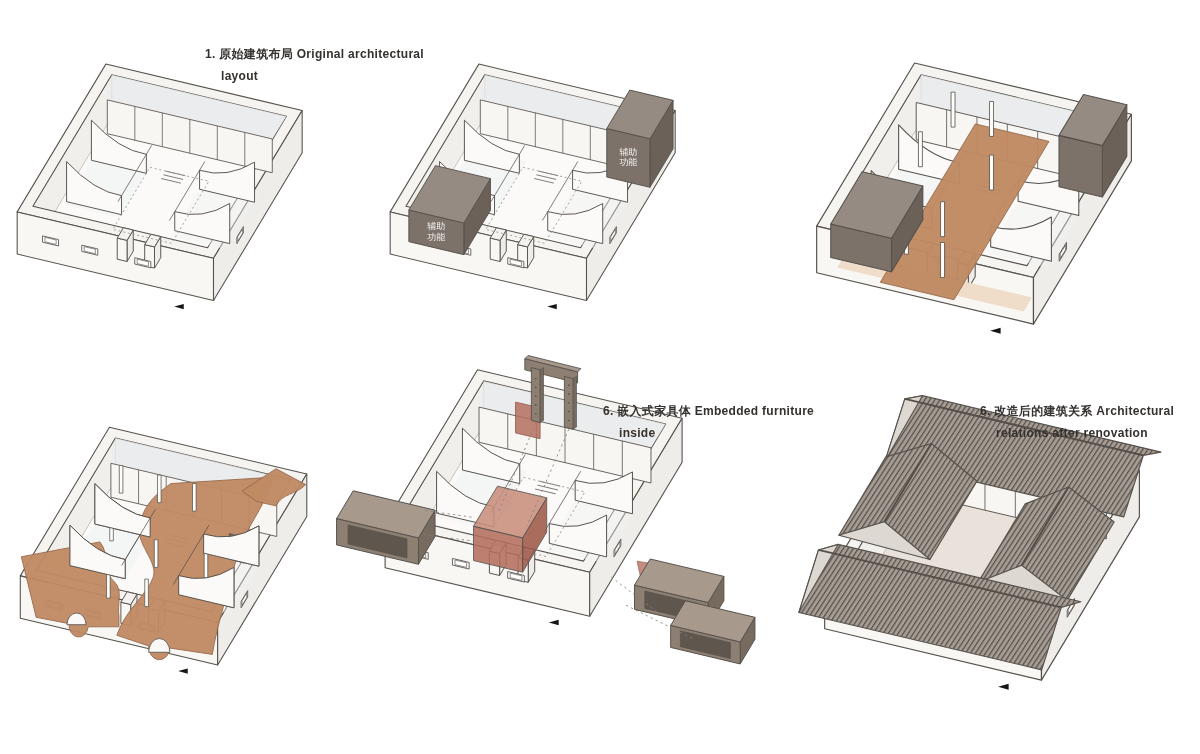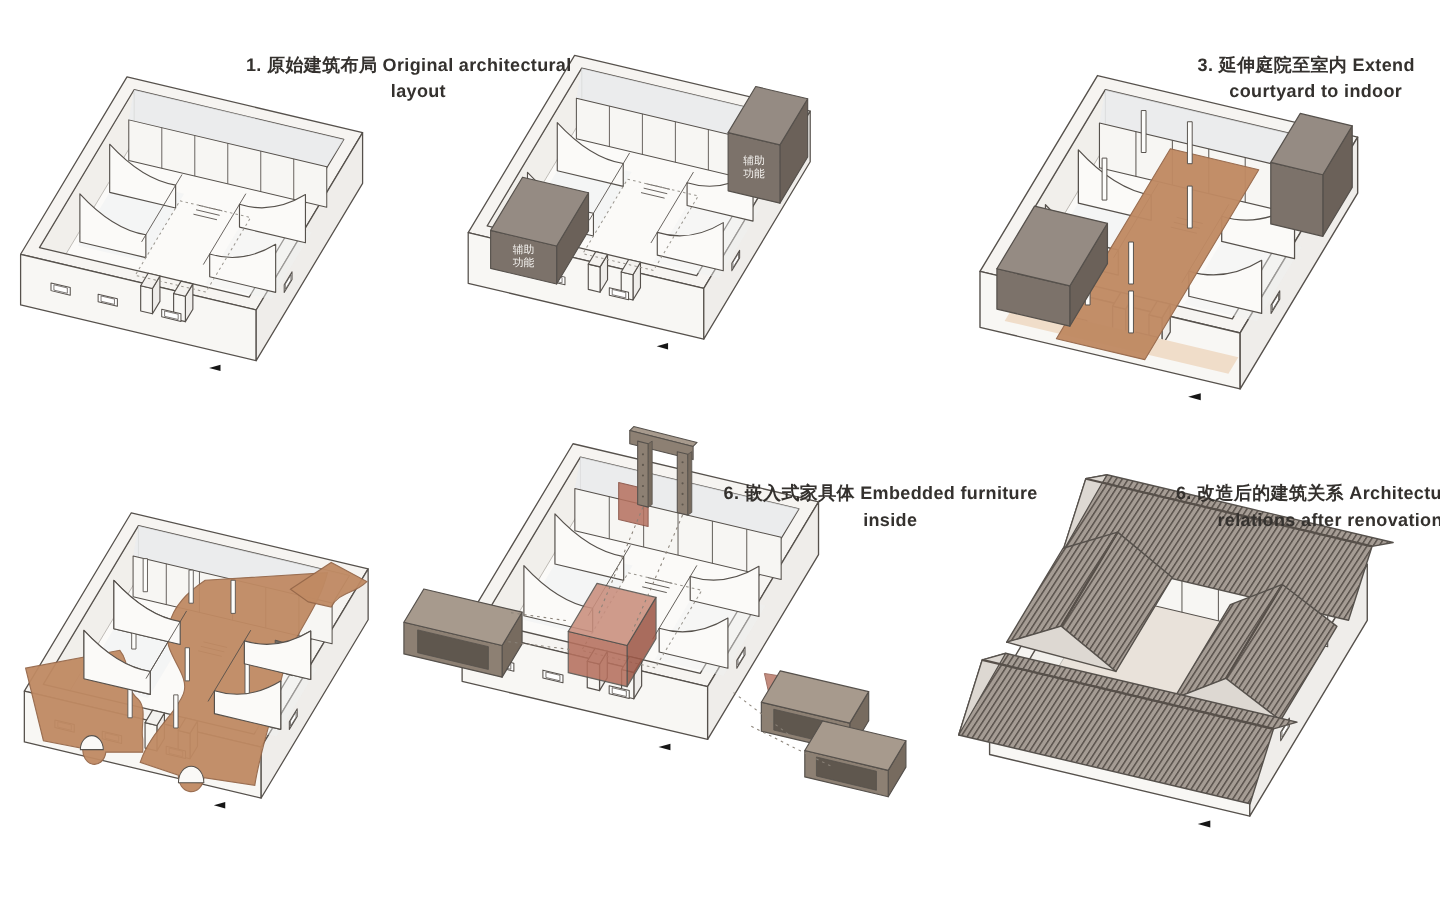--- a/index.html
+++ b/index.html
@@ -1,22 +1,22 @@
 <!DOCTYPE html>
 <html><head>
 <meta charset="utf-8">
 <style>
   html,body{margin:0;padding:0;background:#ffffff;}
   .stage{position:relative;width:1200px;height:754px;background:#ffffff;overflow:hidden;
          font-family:"Liberation Sans",sans-serif;}
   .panel{position:absolute;}
   .panel svg{display:block;overflow:visible;}
-  .caption{position:absolute;font-size:15px;font-weight:700;color:#34312e;
+  .caption{position:absolute;font-size:12px;font-weight:700;color:#34312e;
            letter-spacing:0.3px;line-height:21.5px;white-space:nowrap;}
-  .caption .l2{display:block;padding-left:16px;text-align:center;}
+  .caption .l2{display:block;padding-left:16px;}
 </style>
 </head>
 <body>
 
 <div class="stage">
 
   <div class="panel" style="left:-5px;top:45px">
     <svg id="svg1" width="380" height="338" viewBox="0 0 360 320">
         <g>
           <polygon points="110.6,68.1 276.1,107.3 201.4,231.9 35.9,192.7" fill="#fbfaf8" stroke="none" stroke-width="0" stroke-linejoin="round"></polygon>
@@ -55,21 +55,21 @@
           <polygon points="82.2,189.5 97.4,193.1 97.4,199.1 82.2,195.5" fill="#ffffff" stroke="#56514c" stroke-width="0.8" stroke-linejoin="round"></polygon>
           <polygon points="84.5,190.9 95.1,193.4 95.1,197.6 84.5,195.1" fill="none" stroke="#56514c" stroke-width="0.6" stroke-linejoin="round"></polygon>
           <polygon points="132.4,201.4 147.6,205.0 147.6,211.0 132.4,207.4" fill="#ffffff" stroke="#56514c" stroke-width="0.8" stroke-linejoin="round"></polygon>
           <polygon points="134.7,202.8 145.4,205.3 145.4,209.5 134.7,207.0" fill="none" stroke="#56514c" stroke-width="0.6" stroke-linejoin="round"></polygon>
           <polygon points="235.3,171.9 229.1,182.1 229.1,188.1 235.3,177.9" fill="#ffffff" stroke="#56514c" stroke-width="0.8" stroke-linejoin="round"></polygon>
           <polygon points="234.4,174.3 230.0,181.5 230.0,185.7 234.4,178.5" fill="none" stroke="#56514c" stroke-width="0.6" stroke-linejoin="round"></polygon>
           <polygon points="178.8,245.2 178.8,250.2 169.8,247.7" fill="#161616" stroke="none" stroke-width="0" stroke-linejoin="round"></polygon>
         </g>
       </svg>
   </div>
-  <div class="panel" style="left:368px;top:27px">
+  <div class="panel" style="left:368px;top:45px">
     <svg id="svg2" width="380" height="338" viewBox="0 0 360 320">
         <g>
           <polygon points="110.6,68.1 276.1,107.3 201.4,231.9 35.9,192.7" fill="#fbfaf8" stroke="none" stroke-width="0" stroke-linejoin="round"></polygon>
           <polygon points="110.6,28.1 276.1,67.3 276.1,107.3 110.6,68.1" fill="#edebe7" stroke="#b8b4ae" stroke-width="0.7" stroke-linejoin="round"></polygon>
           <polygon points="110.6,28.1 35.9,152.7 35.9,192.7 110.6,68.1" fill="#f1efeb" stroke="#b8b4ae" stroke-width="0.7" stroke-linejoin="round"></polygon>
           <path d="M105.0,18.0 291.0,62.0 207.0,202.0 21.0,158.0Z M110.6,28.1 276.1,67.3 201.4,191.9 35.9,152.7Z" fill-rule="evenodd" fill="#f6f4f1" stroke="#56514c" stroke-width="1" stroke-linejoin="round"></path>
           <polygon points="21.0,158.0 207.0,202.0 207.0,242.0 21.0,198.0" fill="#f8f7f4" stroke="#56514c" stroke-width="1" stroke-linejoin="round"></polygon>
           <polygon points="291.0,62.0 207.0,202.0 207.0,242.0 291.0,102.0" fill="#efedea" stroke="#56514c" stroke-width="1" stroke-linejoin="round"></polygon>
           <polygon points="110.6,28.1 276.1,67.3 262.7,88.9 106.4,51.9" fill="#e9ecef" stroke="none" stroke-width="0" stroke-linejoin="round" opacity="0.75"></polygon>
           <polygon points="106.4,51.9 262.7,88.9 262.7,120.9 106.4,83.9" fill="#f7f6f3" stroke="#56514c" stroke-width="0.8" stroke-linejoin="round"></polygon>
@@ -394,24 +394,20 @@
           <polygon points="15.7,130.4 32.5,125.6 -1.1,184.0" fill="#ddd8d2" stroke="#56514c" stroke-width="0.9" stroke-linejoin="round"></polygon>
           <line x1="15.719999999999999" y1="130.36" x2="224.03999999999996" y2="179.64000000000004" stroke="#57504a" stroke-width="1.6"></line>
         </g>
       </svg>
   </div>
 
   <div class="caption" style="left:205px;top:44px">
     <span class="l1">1. 原始建筑布局 Original architectural</span>
     <span class="l2">layout</span>
   </div>
-  <div class="caption" style="left:998px;top:44px">
-    <span class="l1">3. 延伸庭院至室内 Extend</span>
-    <span class="l2">courtyard to indoor</span>
-  </div>
   <div class="caption" style="left:603px;top:401px">
     <span class="l1">6. 嵌入式家具体 Embedded furniture</span>
     <span class="l2">inside</span>
   </div>
   <div class="caption" style="left:980px;top:401px">
     <span class="l1">6. 改造后的建筑关系 Architectural</span>
     <span class="l2">relations after renovation</span>
   </div>
 </div>
 

